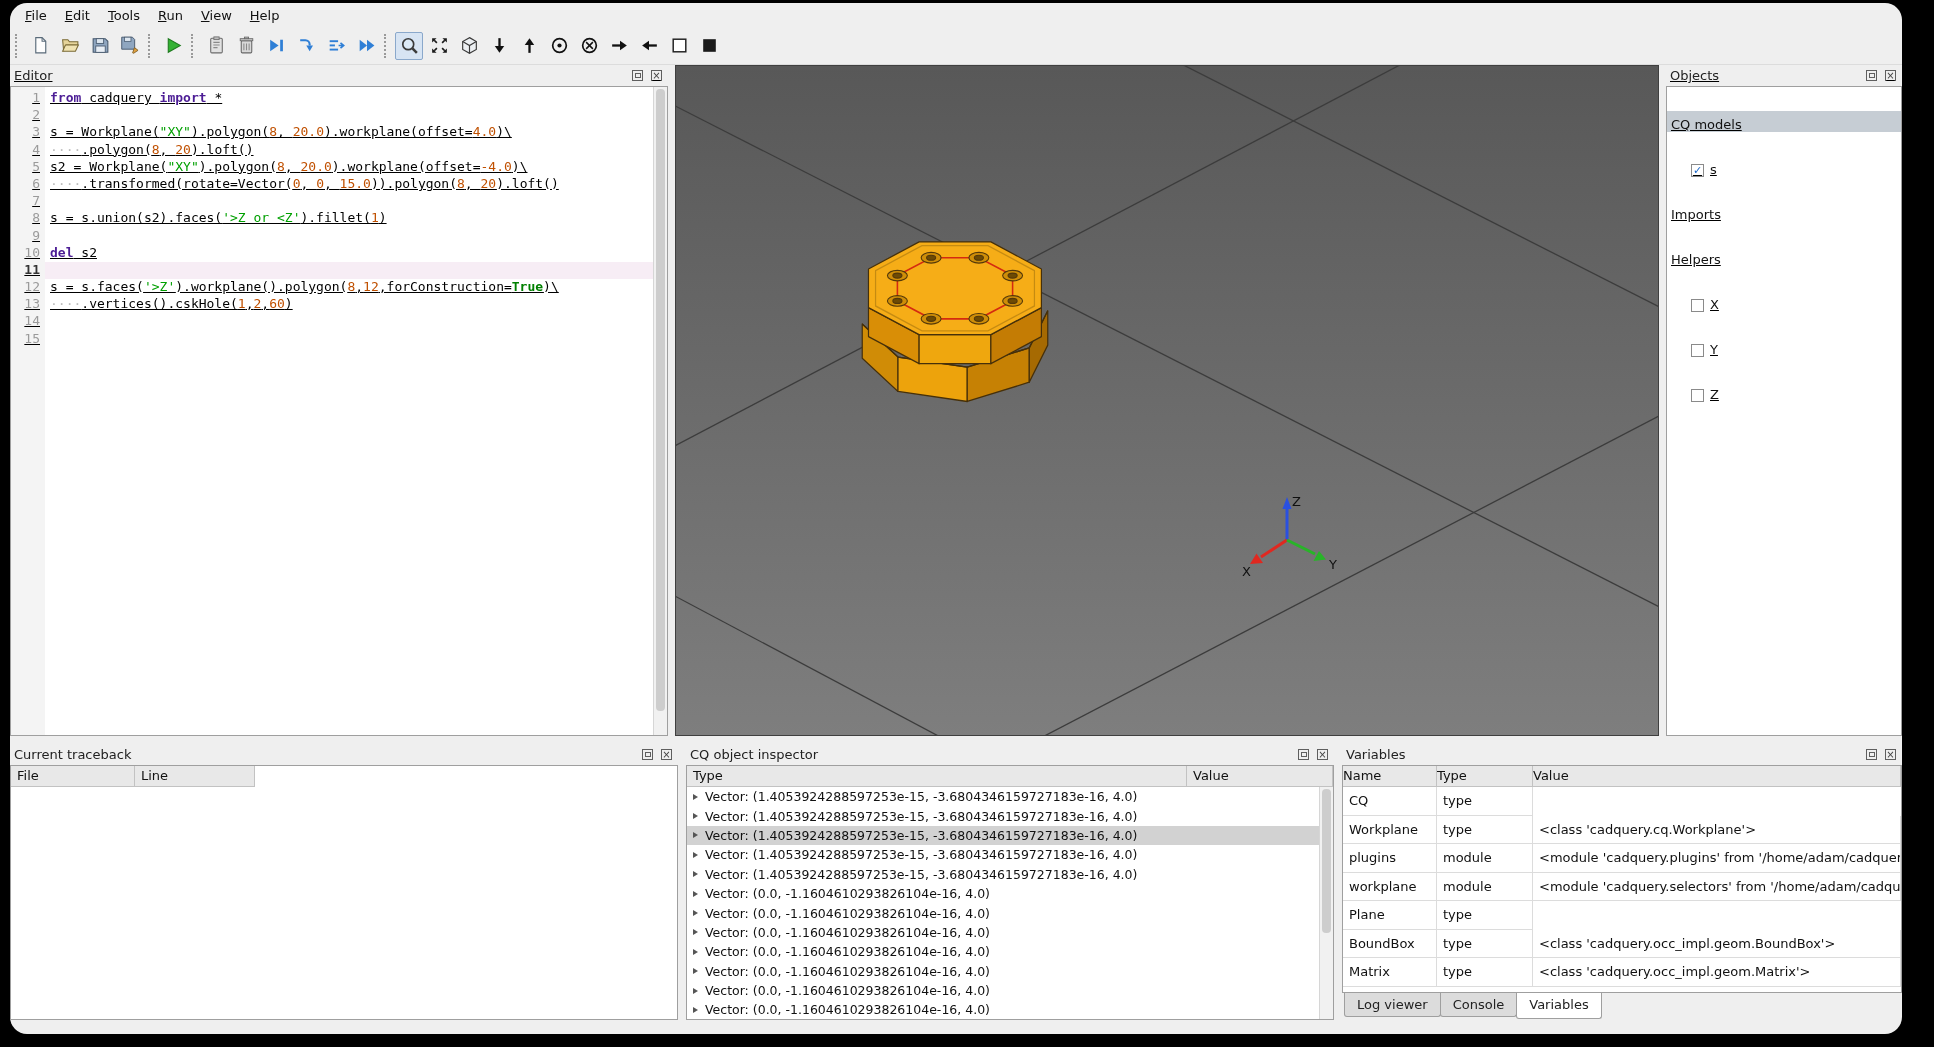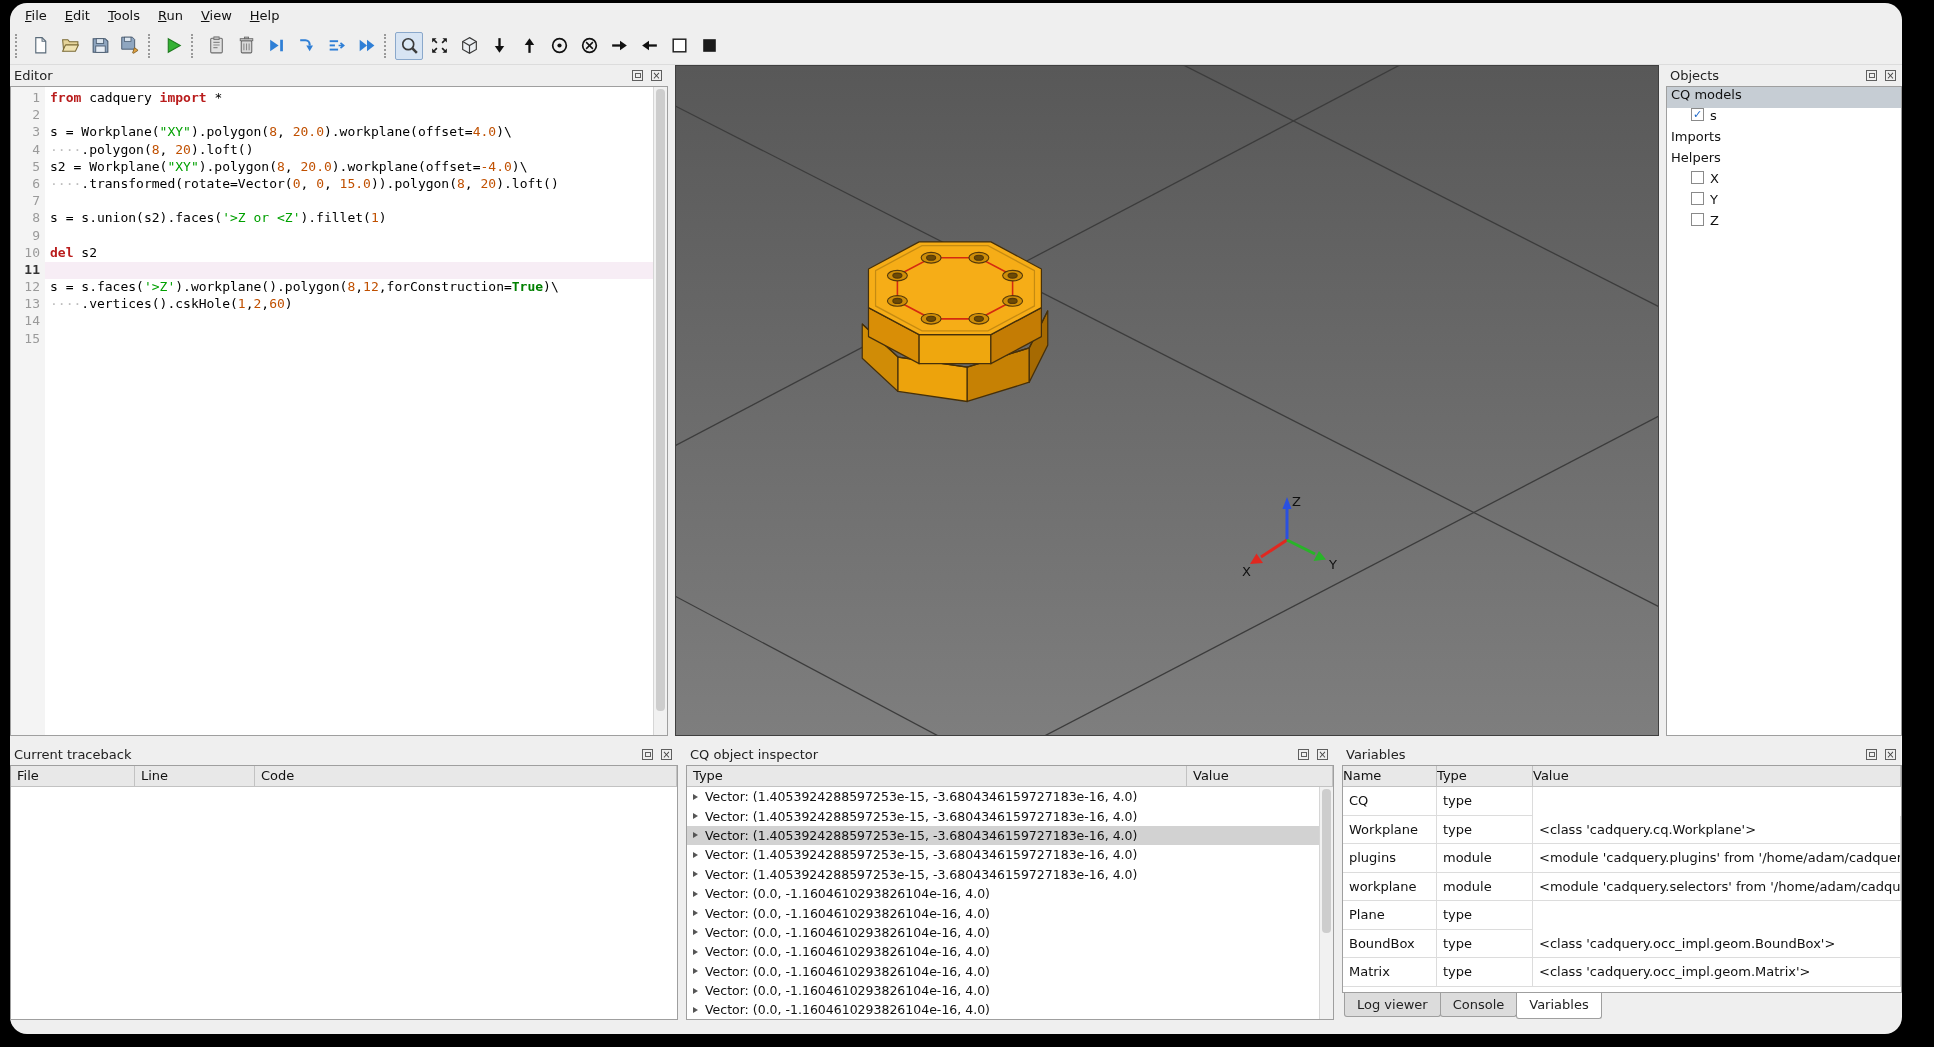--- a/index.html
+++ b/index.html
@@ -26,54 +26,54 @@
   .ptitle{height:21px;display:flex;align-items:center;font-size:13px;color:#222;padding:0 4px;}
   .ptitle .spacer{flex:1;}
   .pbtn{width:15px;height:15px;display:flex;align-items:center;justify-content:center;margin-left:4px;}
   .ic-float{width:11px;height:11px;border:1px solid #5f5f5f;position:relative;display:inline-block;}
   .ic-float::after{content:"";position:absolute;left:2px;top:2px;width:4px;height:3px;border:1px solid #5f5f5f;}
   .ic-close{width:11px;height:11px;border:1px solid #5f5f5f;display:flex;align-items:center;justify-content:center;
     font-size:10px;line-height:9px;color:#444;}
   .pbody{flex:1;border:1px solid #9f9f9f;background:#fff;position:relative;overflow:hidden;}
 
   
-  #main{flex:1;display:flex;min-height:0;}
+  #main{flex:1;display:flex;min-height:0;text-decoration:underline;}
   #editor-panel{width:658px;}
   .vsplit{width:7px;}
   .hsplit{height:8px;}
   #objects-panel{width:236px;}
 
   
   .ed-body{display:flex;}
   #gutter{width:34px;background:#f4f4f4;color:#9a9a9a;font:13px "DejaVu Sans Mono","Liberation Mono",monospace;
     text-align:right;padding:3px 5px 0 0;}
   .gnum{height:17.2px;}
   .gnum.cur{color:#333;font-weight:bold;}
   #codearea{flex:1;font:13px "DejaVu Sans Mono","Liberation Mono",monospace;padding-top:3px;
     white-space:pre;overflow:hidden;margin-right:14px;}
   .cline{height:17.2px;padding-left:5px;}
   .cline.cur{background:#f7edf5;}
-  .tk-k{color:#b91c1c;font-weight:bold;}
+  .tk-k{color:#4c1d95;font-weight:bold;}
   .tk-s{color:#00a000;}
   .tk-n{color:#c05000;}
   .tk-w{color:#bdbdbd;}
   .tk-b{color:#008000;font-weight:bold;}
   .tk-p{color:#000;}
   .scroll-v{position:absolute;right:0;top:0;bottom:0;width:14px;background:#f1f1f1;border-left:1px solid #d6d6d6;}
   .scroll-v .thumb{position:absolute;left:2px;right:2px;background:#cdcdcd;border-radius:4px;}
 
   
   #viewport{flex:1;position:relative;border:1px solid #3f3f3f;
     background:linear-gradient(#585858,#7e7e7e);overflow:hidden;}
   #gridsvg{position:absolute;left:0;top:0;width:100%;height:100%;}
   #modelsvg{position:absolute;left:159px;top:143px;width:240px;height:251px;}
   #axissvg{position:absolute;left:566px;top:426px;width:100px;height:100px;}
 
   
-  .trow{height:21px;display:flex;align-items:flex-start;font-size:13px;padding-left:4px;color:#111;}
+  .trow{height:21px;display:flex;align-items:flex-end;font-size:13px;padding-left:4px;color:#111;margin-top:24px;}
   .trow.sel{background:#c6cdd4;}
   .trow.child{padding-left:24px;}
   .cb{width:13px;height:13px;border:1px solid #8a8a8a;background:#fff;margin-right:6px;
     font-size:11px;line-height:11px;text-align:center;color:#1a66c8;font-weight:bold;flex:none;}
 
   
   #bottom{height:276px;display:flex;}
   #traceback-panel{width:668px;}
   .hgap{width:8px;}
   #inspector-panel{width:648px;}
@@ -422,21 +422,20 @@
             <span class="ic-float"></span>
           </span>
         <span class="pbtn">
             <span class="ic-close">×</span>
           </span>
       </div>
       <div class="pbody">
         <div class="thead" id="tb-head">
             <div class="th" style="width: 124px;">File</div>
             <div class="th" style="width: 120px;">Line</div>
-            <div class="th flex">Code</div>
           </div>
       </div>
     </div>
 
     <div class="hgap"></div>
 
     <div class="panel" id="inspector-panel">
       <div class="ptitle">
         <span>CQ object inspector</span>
         <span class="spacer"></span>

